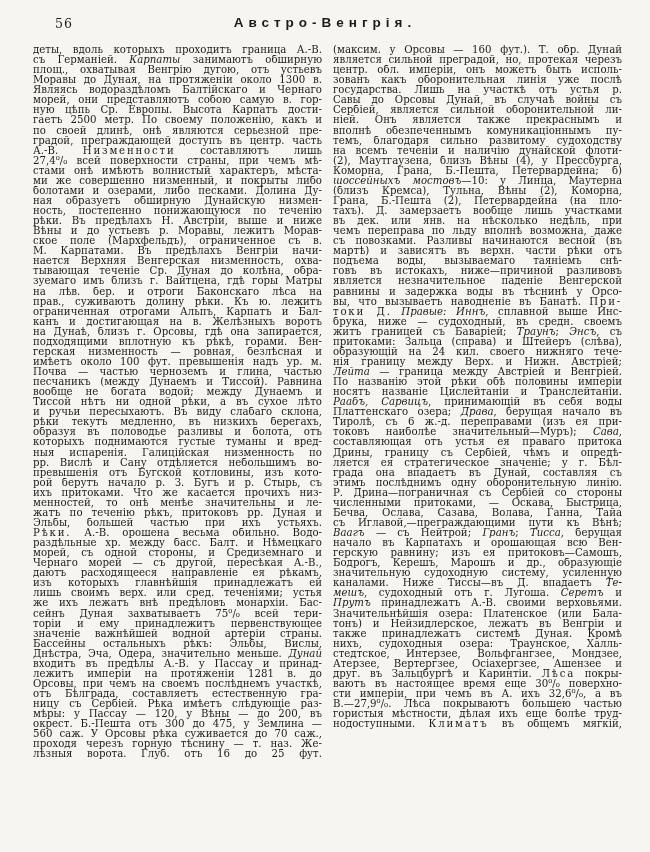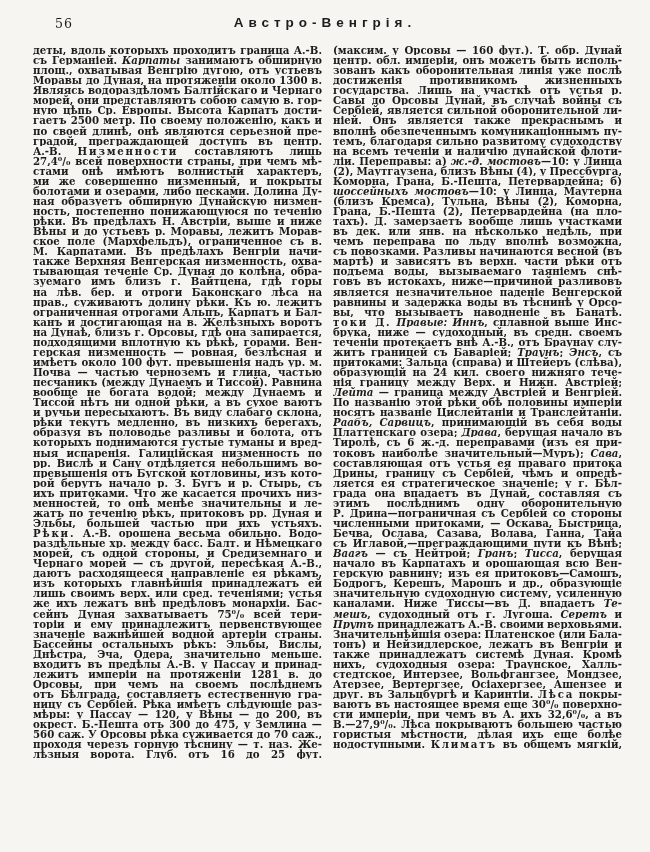--- a/index.html
+++ b/index.html
@@ -25,21 +25,21 @@
     font-size: 13.5px;
     letter-spacing: 5px;
   }
 
   .cols {
     display: flex;
     padding-left: 33px;
     padding-right: 28px;
     gap: 11px;
   }
-  .col { width: 289px; font-weight: bold; }
+  .col { width: 289px; }
 
   .line {
     height: 10.07px;
     line-height: 10.07px;
     font-size: 10.2px;
     text-align: justify;
     text-align-last: justify;
     overflow: hidden;
     word-spacing: -0.4px;
     white-space: normal;
@@ -71,35 +71,35 @@
         <div class="line">27,4⁰/₀ всей поверхности страны, при чемъ мѣ-</div>
         <div class="line">стами онѣ имѣютъ волнистый характеръ, мѣста-</div>
         <div class="line">ми же совершенно низменный, и покрыты либо</div>
         <div class="line">болотами и озерами, либо песками. Долина Ду-</div>
         <div class="line">ная образуетъ обширную Дунайскую низмен-</div>
         <div class="line">ность, постепенно понижающуюся по теченію</div>
         <div class="line">рѣки. Въ предѣлахъ Н. Австріи, выше и ниже</div>
         <div class="line">Вѣны и до устьевъ р. Моравы, лежитъ Морав-</div>
         <div class="line">ское поле (Мархфельдъ), ограниченное съ в.</div>
         <div class="line">М. Карпатами. Въ предѣлахъ Венгріи начи-</div>
-        <div class="line">также Верхняя Венгерская низменность, охва-</div>
+        <div class="line">нается Верхняя Венгерская низменность, охва-</div>
         <div class="line">тывающая теченіе Ср. Дуная до колѣна, обра-</div>
         <div class="line">зуемаго имъ близъ г. Вайтцена, гдѣ горы Матры</div>
         <div class="line">на лѣв. бер. и отроги Баконскаго лѣса на</div>
         <div class="line">прав., суживаютъ долину рѣки. Къ ю. лежитъ</div>
         <div class="line">ограниченная отрогами Альпъ, Карпатъ и Бал-</div>
         <div class="line">канъ и достигающая на в. Желѣзныхъ воротъ</div>
         <div class="line">на Дунаѣ, близъ г. Орсовы, гдѣ она запирается,</div>
         <div class="line">подходящими вплотную къ рѣкѣ, горами. Вен-</div>
         <div class="line">герская низменность — ровная, безлѣсная и</div>
         <div class="line">имѣетъ около 100 фут. превышенія надъ ур. м.</div>
         <div class="line">Почва — частью черноземъ и глина, частью</div>
         <div class="line">песчаникъ (между Дунаемъ и Тиссой). Равнина</div>
         <div class="line">вообще не богата водой; между Дунаемъ и</div>
-        <div class="line">Тиссой нѣтъ ни одной рѣки, а въ сухое ваютъ</div>
+        <div class="line">Тиссой нѣтъ ни одной рѣки, а въ сухое лѣто</div>
         <div class="line">и ручьи пересыхаютъ. Въ виду слабаго склона,</div>
         <div class="line">рѣки текутъ медленно, въ низкихъ берегахъ,</div>
         <div class="line">образуя въ половодье разливы и болота, отъ</div>
         <div class="line">которыхъ поднимаются густые туманы и вред-</div>
         <div class="line">ныя испаренія. Галиційская низменность по</div>
         <div class="line">рр. Вислѣ и Сану отдѣляется небольшимъ во-</div>
         <div class="line">превышенія отъ Бугской котловины, изъ кото-</div>
         <div class="line">рой берутъ начало р. З. Бугъ и р. Стырь, съ</div>
         <div class="line">ихъ притоками. Что же касается прочихъ низ-</div>
         <div class="line">менностей, то онѣ менѣе значительны и ле-</div>
@@ -124,49 +124,47 @@
         <div class="line">отъ Бѣлграда, составляетъ естественную гра-</div>
         <div class="line">ницу съ Сербіей. Рѣка имѣетъ слѣдующіе раз-</div>
         <div class="line">мѣры: у Пассау — 120, у Вѣны — до 200, въ</div>
         <div class="line">окрест. Б.-Пешта отъ 300 до 475, у Землина —</div>
         <div class="line">560 саж. У Орсовы рѣка суживается до 70 саж.,</div>
         <div class="line">проходя черезъ горную тѣснину — т. наз. Же-</div>
         <div class="line">лѣзныя ворота. Глуб. отъ 16 до 25 фут.</div>
       </div>
     <div class="col">
         <div class="line">(максим. у Орсовы — 160 фут.). Т. обр. Дунай</div>
+        <div class="line">является сильной преградой, но, протекая черезъ</div>
         <div class="line">центр. обл. имперіи, онъ можетъ быть исполь-</div>
         <div class="line">зованъ какъ оборонительная линія уже послѣ</div>
-        <div class="line">достиженія противникомъ жизненныхъ центровъ</div>
         <div class="line">государства. Лишь на участкѣ отъ устья р.</div>
         <div class="line">Савы до Орсовы Дунай, въ случаѣ войны съ</div>
         <div class="line">Сербіей, является сильной оборонительной ли-</div>
         <div class="line">ніей. Онъ является также прекраснымъ и</div>
         <div class="line">вполнѣ обезпеченнымъ комуникаціоннымъ пу-</div>
         <div class="line">темъ, благодаря сильно развитому судоходству</div>
         <div class="line">на всемъ теченіи и наличію дунайской флоти-</div>
-        <div class="line">ліи. Переправы: а) <span class="it">ж.-д. мостовъ</span>—10: у Линца</div>
         <div class="line">(2), Маутгаузена, близъ Вѣны (4), у Прессбурга,</div>
         <div class="line">Коморна, Грана, Б.-Пешта, Петервардейна; б)</div>
         <div class="line"><span class="it">шоссейныхъ мостовъ</span>—10: у Линца, Маутерна</div>
         <div class="line">(близъ Кремса), Тульна, Вѣны (2), Коморна,</div>
         <div class="line">Грана, Б.-Пешта (2), Петервардейна (на пло-</div>
         <div class="line">тахъ). Д. замерзаетъ вообще лишь участками</div>
         <div class="line">въ дек. или янв. на нѣсколько недѣль, при</div>
         <div class="line">чемъ переправа по льду вполнѣ возможна, даже</div>
         <div class="line">съ повозками. Разливы начинаются весной (въ</div>
         <div class="line">мартѣ) и зависятъ въ верхн. части рѣки отъ</div>
         <div class="line">подъема воды, вызываемаго таяніемъ снѣ-</div>
         <div class="line">говъ въ истокахъ, ниже—причиной разливовъ</div>
         <div class="line">является незначительное паденіе Венгерской</div>
         <div class="line">равнины и задержка воды въ тѣснинѣ у Орсо-</div>
         <div class="line">вы, что вызываетъ наводненіе въ Банатѣ. <span class="sp">При-</span></div>
         <div class="line"><span class="sp">токи Д.</span> <span class="it">Правые:</span> <span class="it">Иннъ</span>, сплавной выше Инс-</div>
         <div class="line">брука, ниже — судоходный, въ средн. своемъ</div>
-        <div class="line">теченіи протекаетъ внѣ А.-В., отъ Браунау слу-</div>
         <div class="line">житъ границей съ Баваріей; <span class="it">Траунъ</span>; <span class="it">Энсъ</span>, съ</div>
         <div class="line">притоками: Зальца (справа) и Штейеръ (слѣва),</div>
         <div class="line">образующій на 24 кил. своего нижняго тече-</div>
         <div class="line">нія границу между Верх. и Нижн. Австріей;</div>
         <div class="line"><span class="it">Лейта</span> — граница между Австріей и Венгріей.</div>
         <div class="line">По названію этой рѣки обѣ половины имперіи</div>
         <div class="line">носятъ названіе Цислейтаніи и Транслейтаніи.</div>
         <div class="line"><span class="it">Раабъ, Сарвицъ</span>, принимающій въ себя воды</div>
         <div class="line">Платтенскаго озера; <span class="it">Драва</span>, берущая начало въ</div>
         <div class="line">Тиролѣ, съ 6 ж.-д. переправами (изъ ея при-</div>

